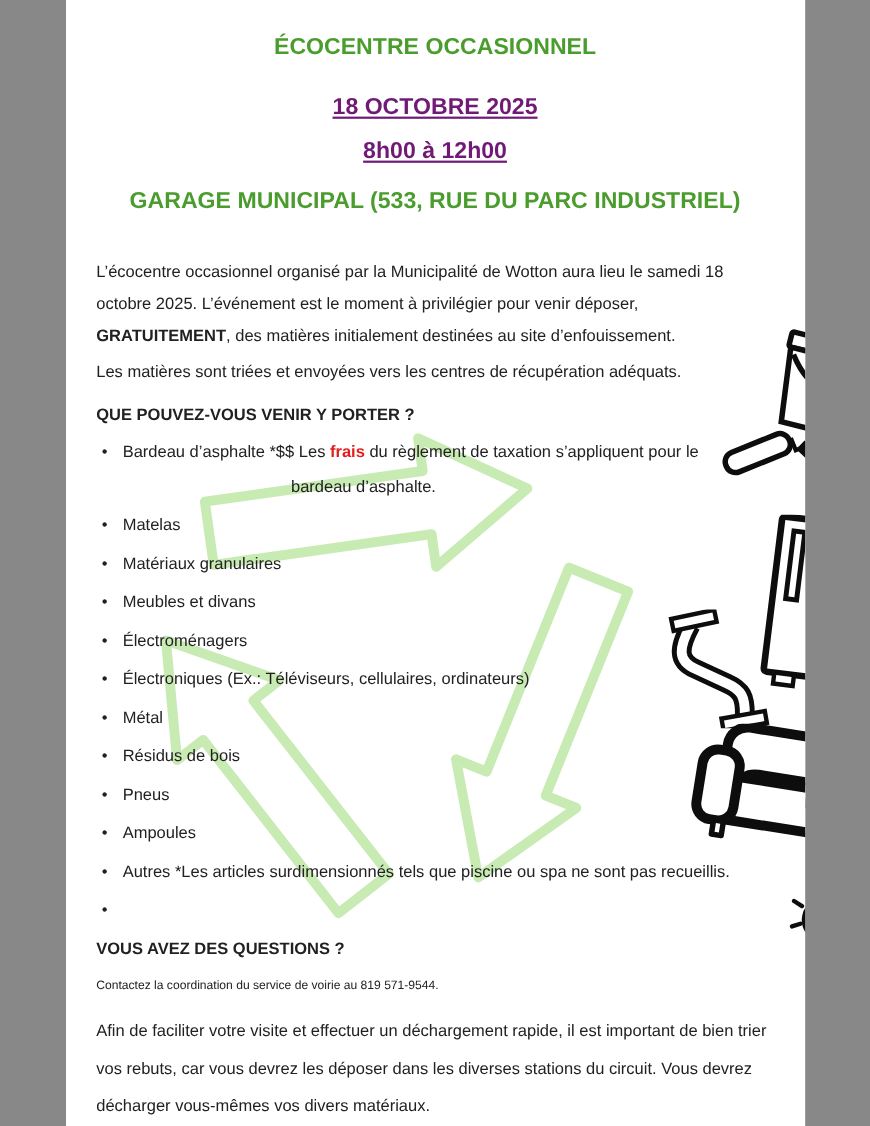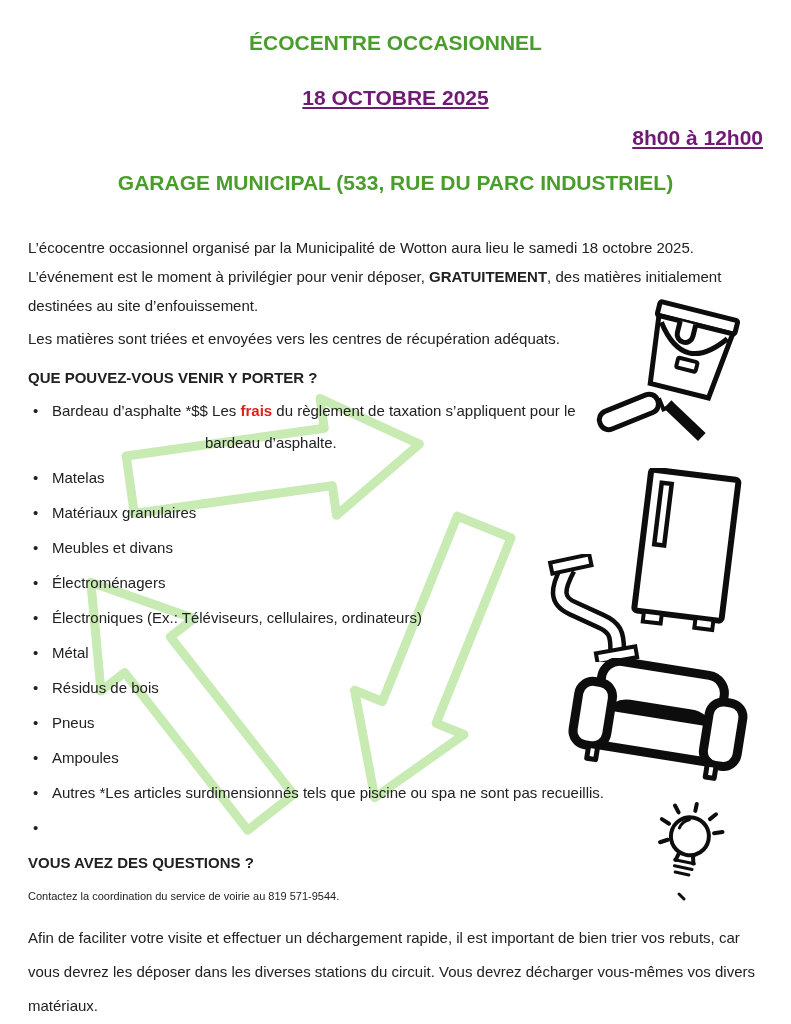--- a/index.html
+++ b/index.html
@@ -1,27 +1,27 @@
 <!DOCTYPE html>
 <html><head>
 <meta charset="utf-8">
 <style>
   html,body{margin:0;padding:0;background:#888;}
   .page{
-    position:relative;width:791px;height:1024px;background:#ffffff;
+    position:relative;width:672px;height:1024px;background:#ffffff;
     overflow:hidden;font-family:"Liberation Sans",sans-serif;color:#212121;
     margin:0 auto;
   }
   .layer-text{position:relative;z-index:2;padding:0 28px;}
   .center{text-align:center;font-weight:bold;}
   .t-green{color:#4a9d2d;}
   .t-red{color:#701a75;text-decoration:underline;}
   .page-title{font-size:21px;line-height:26px;margin:30px 0 0 0;}
   .event-date{font-size:21px;line-height:26px;margin:29px 0 0 0;}
-  .event-time{font-size:21px;line-height:26px;margin:14px 0 0 0;text-align:right;}
+  .event-time{font-size:21px;line-height:26px;margin:14px 0 0 0;}
   .event-location{font-size:21px;line-height:26px;margin:19px 0 0 0;}
   .body-p{font-size:15px;line-height:29px;margin:0;max-width:737px;}
   .intro-p{margin-top:37px;}
   .sorting-p{margin-top:4px;}
   .sec-heading{font-size:15px;line-height:21px;font-weight:bold;margin:13px 0 0 0;}
   .porter-heading{margin-top:14px;}
   ul.items{list-style:none;margin:12px 0 0 0;padding:0;}
   ul.items li{
     position:relative;padding-left:24px;font-size:15px;line-height:21px;
     margin:0 0 14px 0;min-height:21px;max-width:710px;

